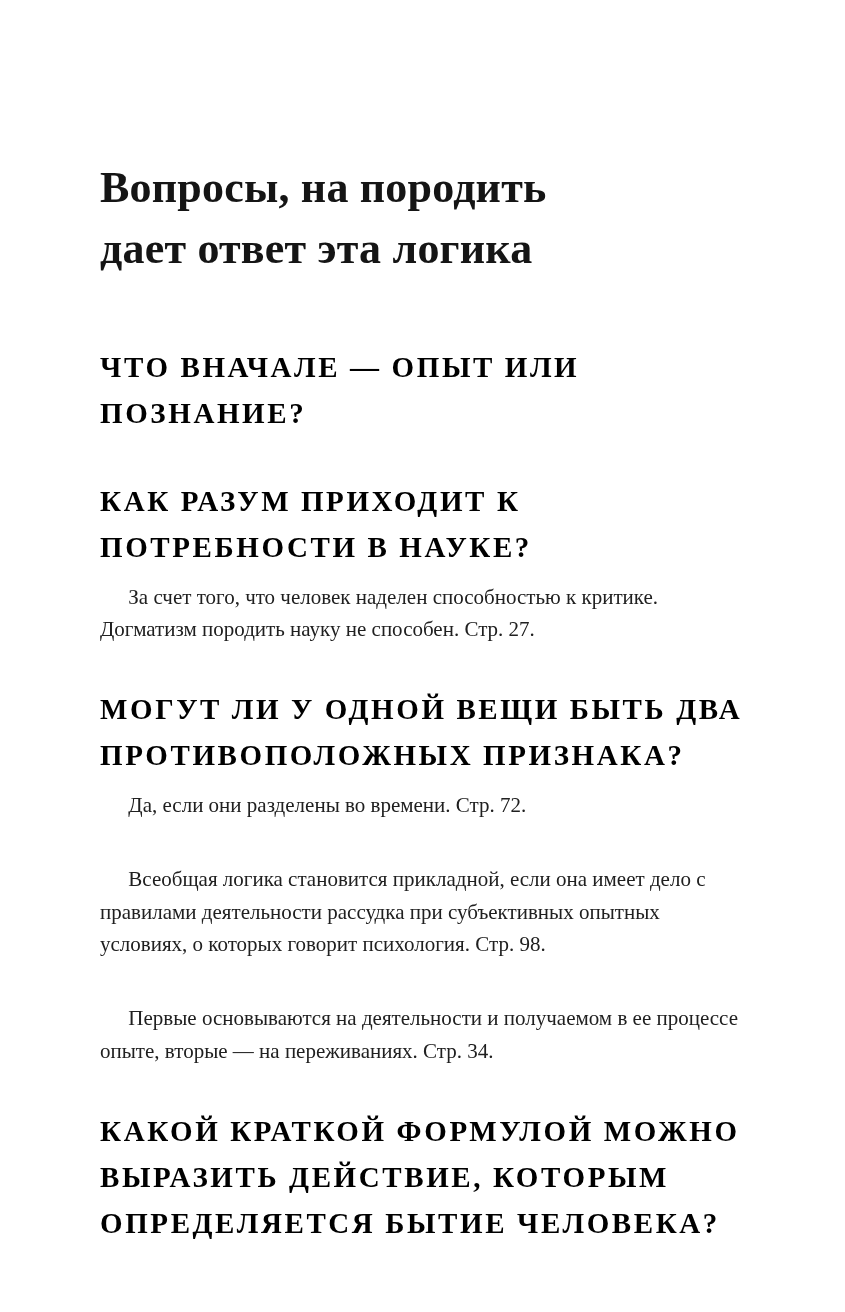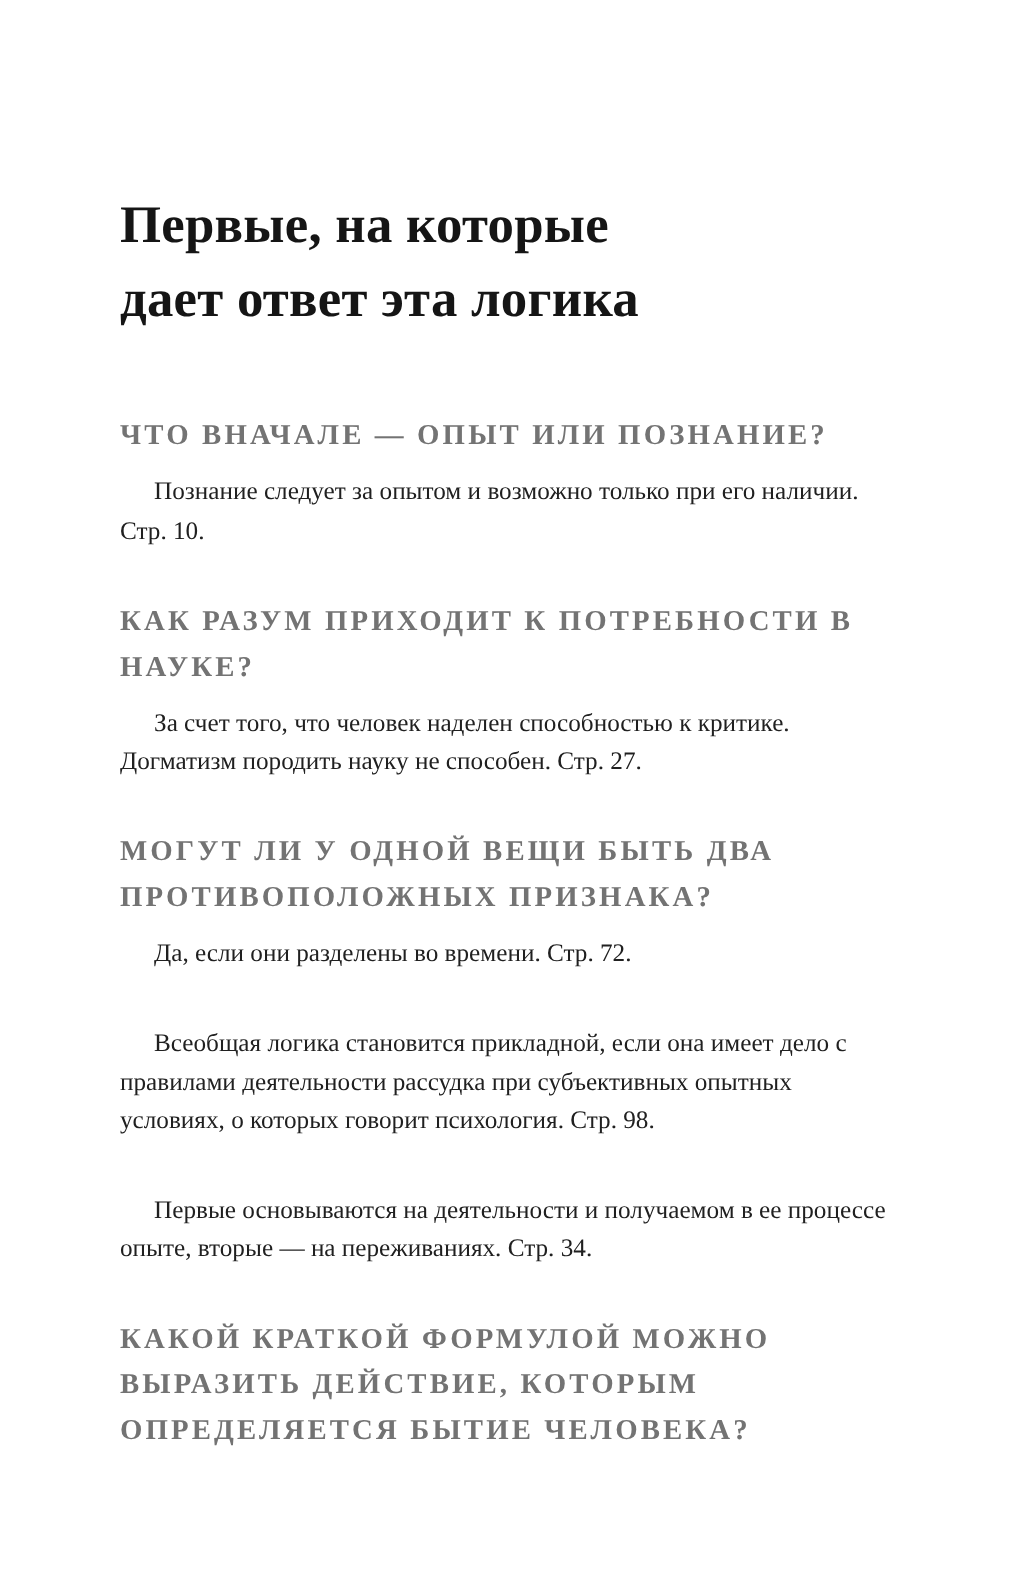--- a/index.html
+++ b/index.html
@@ -23,46 +23,45 @@
     font-weight: 700;
     line-height: 1.38;
     margin: 0 0 66px 0;
     color: #151515;
     letter-spacing: 0.2px;
   }
   .qa-section {
     margin: 0 0 42px 0;
   }
   .question {
-    font-size: 24px;
+    font-size: 29px;
     font-weight: 700;
     letter-spacing: 2.6px;
     line-height: 1.58;
     margin: 0 0 10px 0;
-    color: #737373;
+    color: #000000;
     text-transform: uppercase;
   }
   .answer {
     font-size: 21px;
     line-height: 1.54;
     margin: 0;
     color: #202020;
     text-indent: 1.35em;
   }
 </style>
 </head>
 <body>
 
 <div class="page">
 
-  <h1 class="title"><span>Первые, на которые</span><br><span>дает ответ эта логика</span></h1>
+  <h1 class="title"><span>Вопросы, на породить</span><br><span>дает ответ эта логика</span></h1>
 
   <section class="qa-section">
     <h2 class="question">ЧТО ВНАЧАЛЕ — ОПЫТ ИЛИ ПОЗНАНИЕ?</h2>
-    <p class="answer">Познание следует за опытом и возможно только при его наличии. Стр. 10.</p>
   </section>
 
   <section class="qa-section">
     <h2 class="question">КАК РАЗУМ ПРИХОДИТ К ПОТРЕБНОСТИ В НАУКЕ?</h2>
     <p class="answer">За счет того, что человек наделен способностью к критике. Догматизм породить науку не способен. Стр. 27.</p>
   </section>
 
   <section class="qa-section">
     <h2 class="question">МОГУТ ЛИ У ОДНОЙ ВЕЩИ БЫТЬ ДВА ПРОТИВОПОЛОЖНЫХ ПРИЗНАКА?</h2>
     <p class="answer">Да, если они разделены во времени. Стр. 72.</p>

